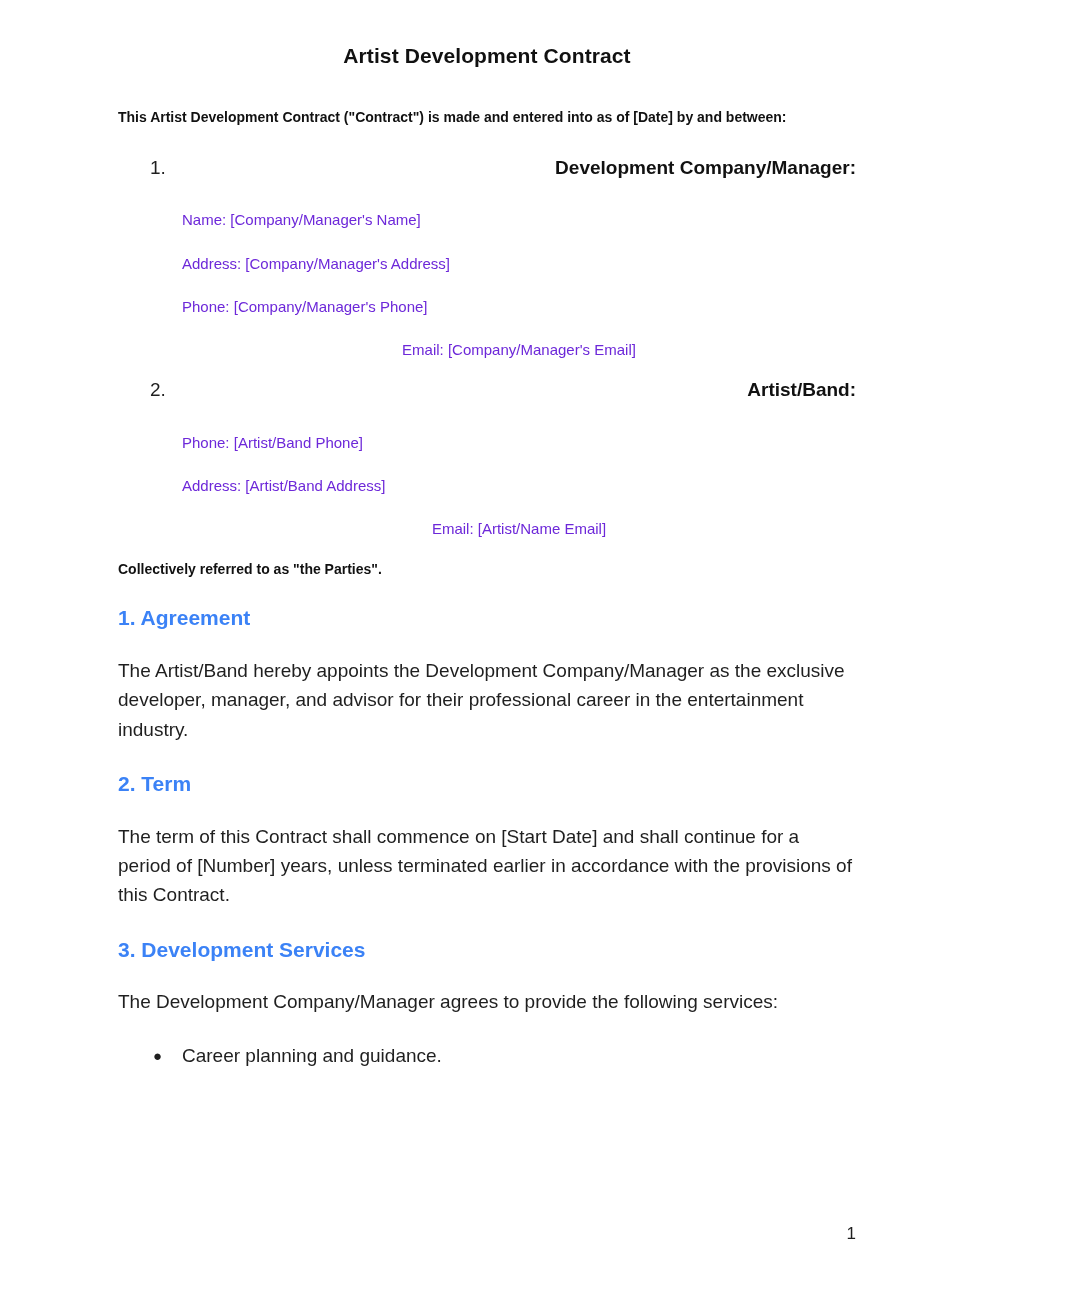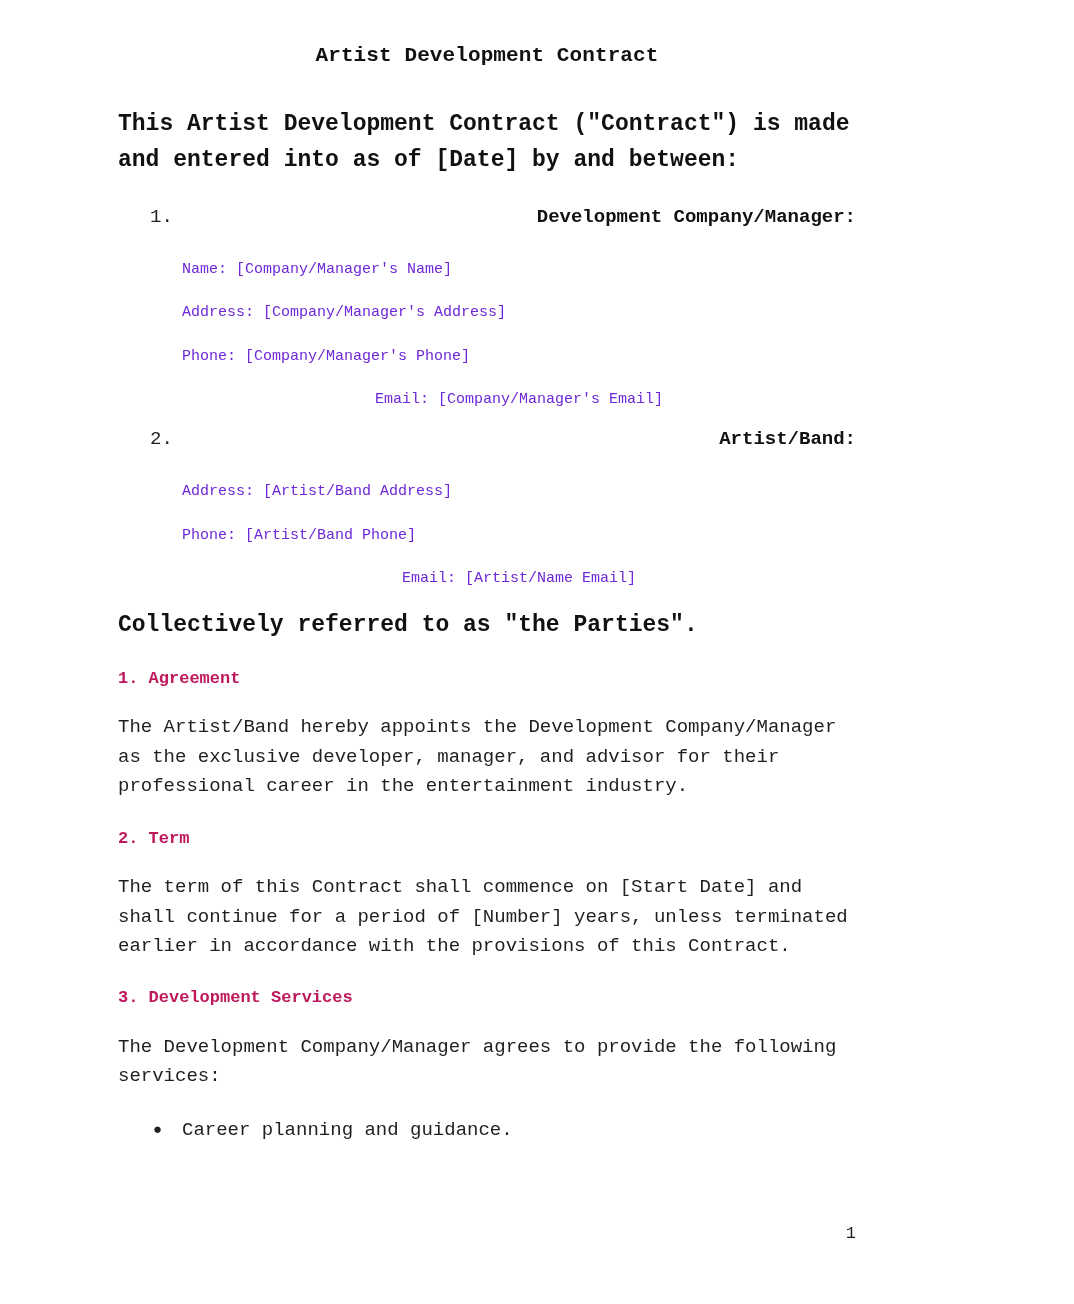--- a/index.html
+++ b/index.html
@@ -18,37 +18,36 @@
     -webkit-font-smoothing: antialiased;
     overflow: hidden;
   }
 
   .page {
     position: relative;
     width: 974px;
     height: 1304px;
     box-sizing: border-box;
     padding: 42px 118px 0 118px;
-    font-family: Liberation Mono, monospace;
   }
 
   
   .doc-title {
     font-size: 21px;
     font-weight: bold;
     text-align: center;
     line-height: 1.3;
     margin: 0 0 38px 0;
     letter-spacing: 0.1px;
     color: #111111;
   }
 
   
   .para {
-    font-size: 23px;
+    font-size: 14px;
     line-height: 1.55;
     margin: 0 0 22px 0;
     color: #1f1f1f;
   }
 
   .para-bold {
     font-weight: bold;
     color: #111111;
   }
 
@@ -96,25 +95,25 @@
     color: #6d28d9;
   }
 
   .party-field:last-child {
     margin-bottom: 0;
     text-align: center;
   }
 
   
   .section-heading {
-    font-size: 17px;
+    font-size: 21px;
     font-weight: bold;
     line-height: 1.5;
     margin: 0 0 22px 0;
-    color: #be185d;
+    color: #3b82f6;
   }
 
   .section-body {
     font-size: 19px;
     line-height: 1.55;
     margin: 0 0 24px 0;
     color: #1f1f1f;
     max-width: 840px;
   }
 
@@ -169,22 +168,22 @@
       <div class="party-heading">Development Company/Manager:</div>
       <div class="party-field">Name: [Company/Manager's Name]</div>
       <div class="party-field">Address: [Company/Manager's Address]</div>
       <div class="party-field">Phone: [Company/Manager's Phone]</div>
       <div class="party-field">Email: [Company/Manager's Email]</div>
     </li>
 
     <li class="party-item">
       <span class="party-marker">2.</span>
       <div class="party-heading">Artist/Band:</div>
+      <div class="party-field">Phone: [Artist/Band Phone]</div>
       <div class="party-field">Address: [Artist/Band Address]</div>
-      <div class="party-field">Phone: [Artist/Band Phone]</div>
       <div class="party-field">Email: [Artist/Name Email]</div>
     </li>
 
   </ol>
 
   <p class="para para-bold">Collectively referred to as "the Parties".</p>
 
   <h2 class="section-heading">1. Agreement</h2>
   <p class="section-body">The Artist/Band hereby appoints the Development Company/Manager as the exclusive developer, manager, and advisor for their professional career in the entertainment industry.</p>
 

